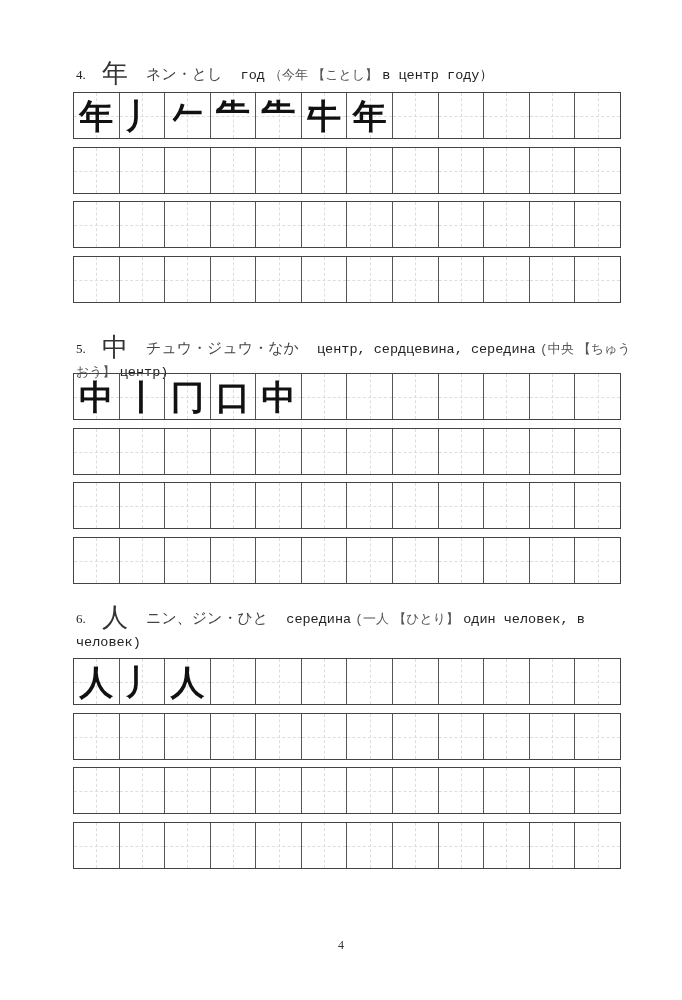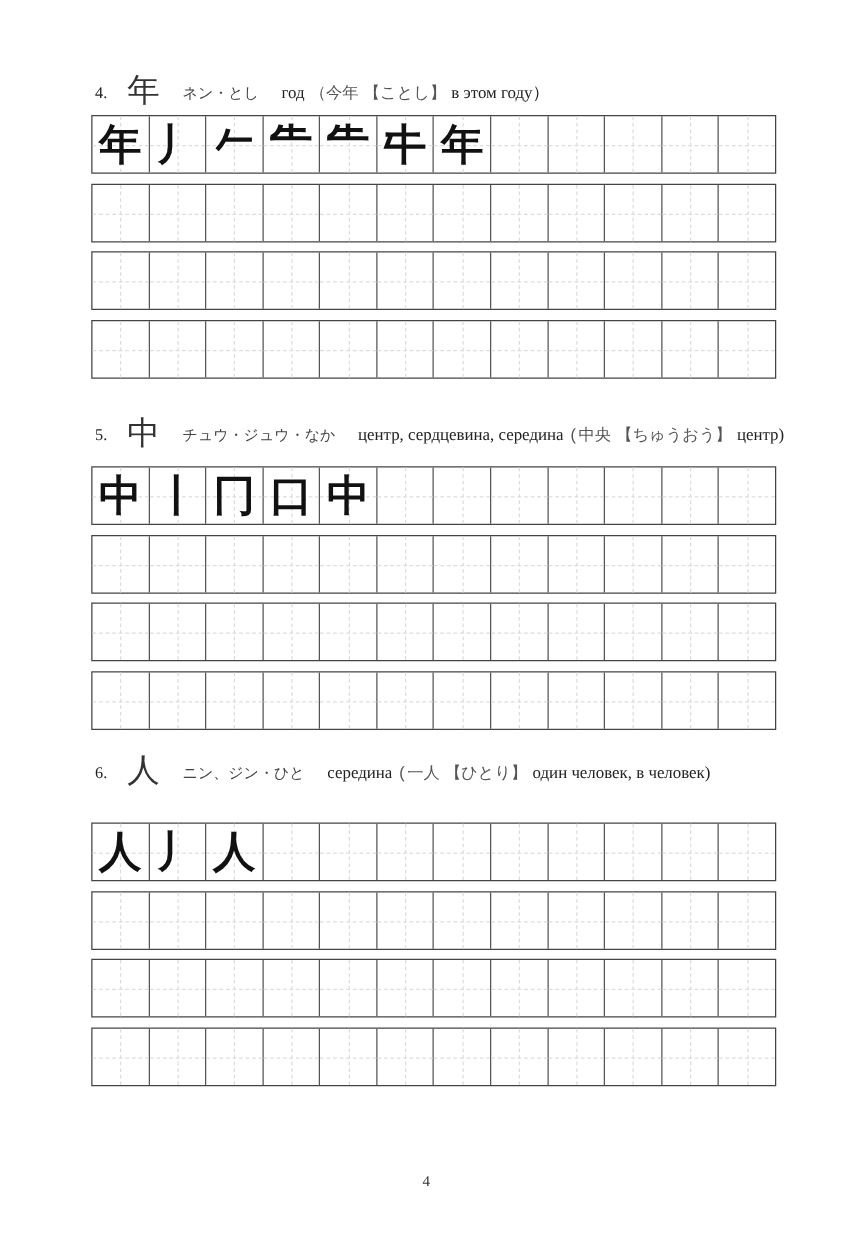--- a/index.html
+++ b/index.html
@@ -1,41 +1,41 @@
 <!DOCTYPE html>
 <html><head>
 <meta charset="utf-8">
 <style>
   html,body{margin:0;padding:0;background:#fff;}
   body{width:682px;height:1000px;position:relative;overflow:hidden;font-family:"DejaVu Serif","Liberation Serif",serif;color:#1a1a1a;}
   .heading{position:absolute;left:76px;width:560px;font-size:13px;line-height:22px;color:#222;}
   .heading .num{font-family:"Liberation Serif",serif;margin-right:12px;}
   .heading .kanji{font-size:26px;font-family:"DejaVu Sans",sans-serif;font-weight:300;margin-right:14px;vertical-align:-3px;color:#333;}
-  .heading .reading{font-family:"DejaVu Sans",sans-serif;color:#444;font-size:12px;margin-right:14px;}
-  .heading .meaning{font-family:Liberation Serif, serif;font-size:13.5px;}
+  .heading .reading{font-family:"DejaVu Sans",sans-serif;color:#444;font-size:15px;margin-right:14px;}
+  .heading .meaning{font-family:Liberation Mono, monospace;font-size:13.5px;}
   .heading .jp{font-family:Liberation Mono, monospace;color:#555;font-size:13px;}
   .row{position:absolute;left:73px;width:548px;height:47px;display:flex;border:1.5px solid #444;box-sizing:border-box;}
   .cell{flex:1;position:relative;border-right:1.5px solid #555;box-sizing:border-box;}
   .cell:last-child{border-right:none;}
   .cell::before{content:"";position:absolute;left:50%;top:0;bottom:0;border-left:1px dashed #ddd;}
   .cell::after{content:"";position:absolute;top:50%;left:0;right:0;border-top:1px dashed #ddd;}
   .glyph{position:absolute;inset:0;display:flex;align-items:center;justify-content:center;font-family:"DejaVu Sans",sans-serif;font-weight:bold;font-size:34px;color:#111;z-index:1;line-height:1;}
   .pagenum{position:absolute;left:0;width:682px;top:938px;text-align:center;font-size:12px;font-family:"Liberation Serif",serif;color:#333;}
 </style>
 </head>
 <body>
 
 <div class="heading" style="top:62px;">
   <span class="num">4.</span>
   <span class="kanji">年</span>
   <span class="reading">ネン・とし</span>
   <span class="meaning">год</span>
   <span class="jp">（今年</span>
   <span class="jp">【ことし】</span>
-  <span class="meaning">в этом году）</span>
+  <span class="meaning">в центр году）</span>
 </div>
 <div class="grid-block"></div>
 
 <div class="heading" style="top:336px;">
   <span class="num">5.</span>
   <span class="kanji">中</span>
   <span class="reading">チュウ・ジュウ・なか</span>
   <span class="meaning">центр, сердцевина, середина</span>
   <span class="jp">(中央</span>
   <span class="jp">【ちゅうおう】</span>

